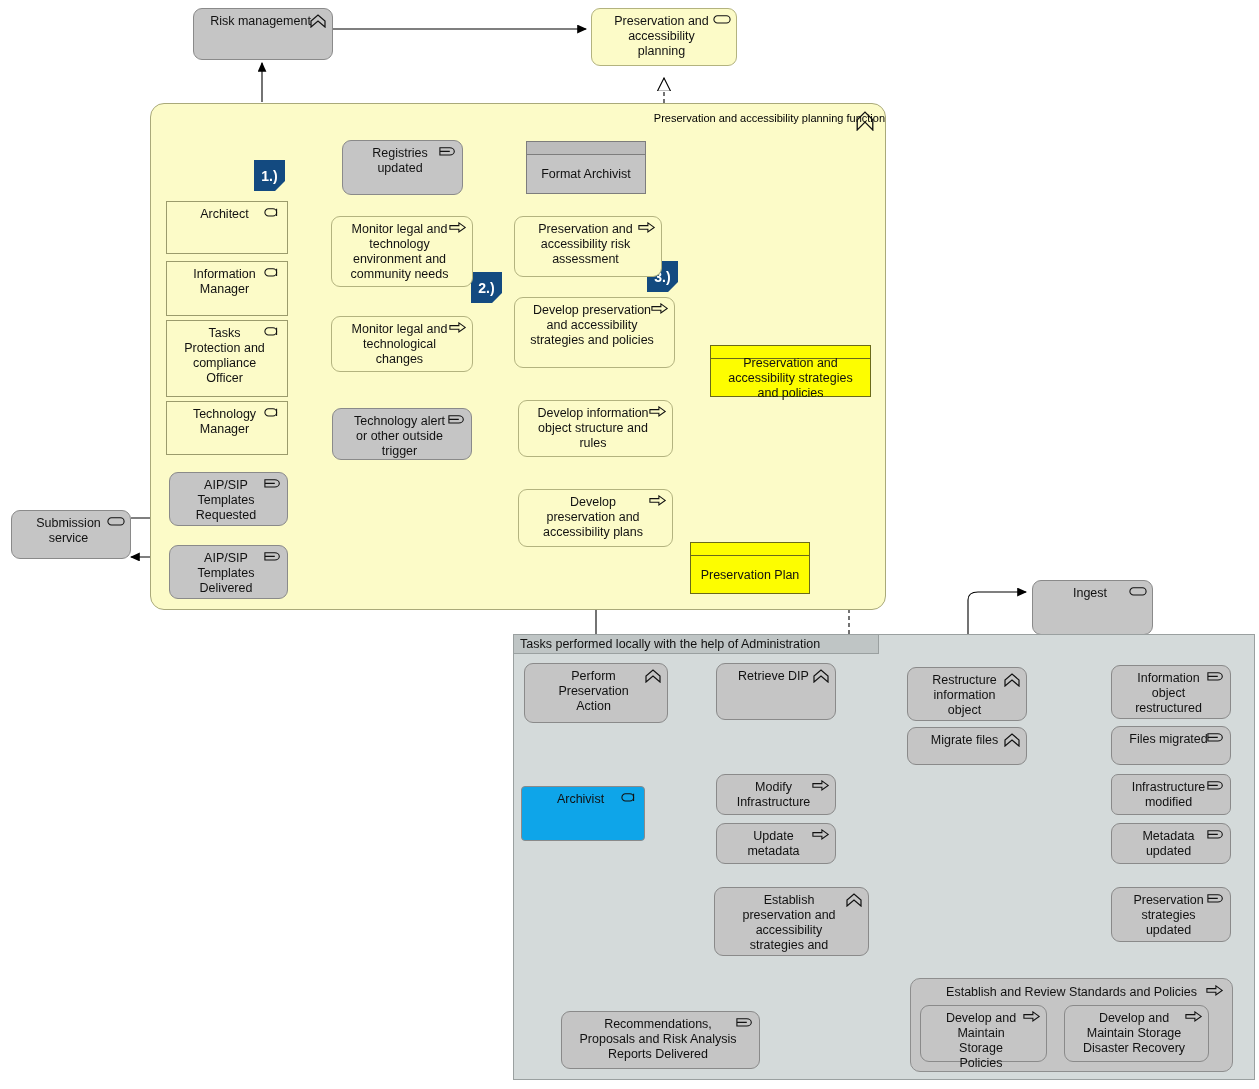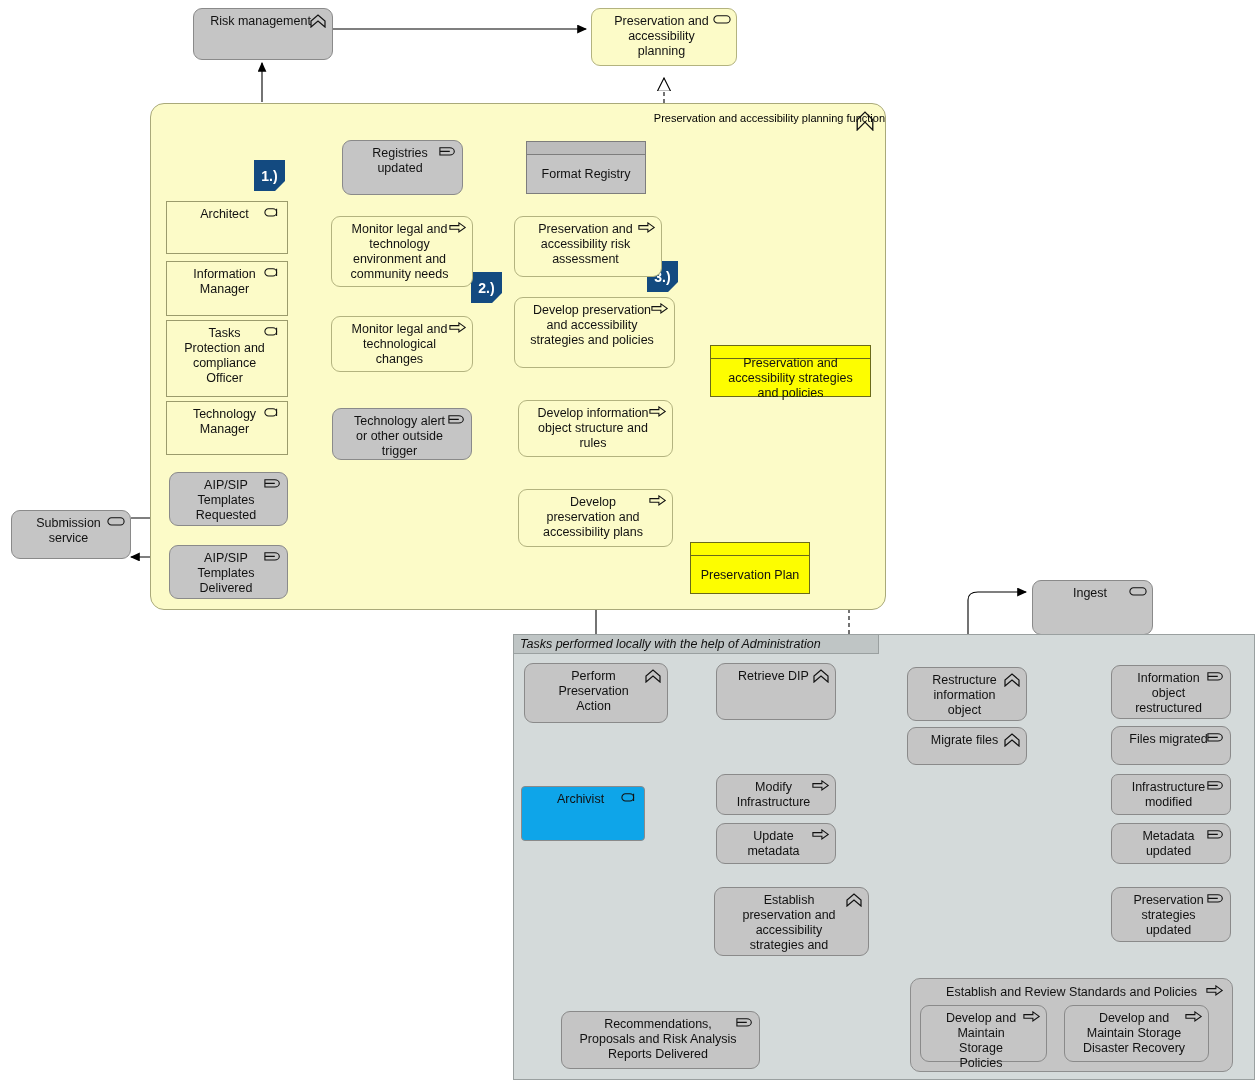--- a/index.html
+++ b/index.html
@@ -14,21 +14,21 @@
   .group-yellow > .g-title{
     position:absolute;top:8px;left:0;right:0;text-align:right;
     font-size:11px;color:#000000;
   }
   .group-gray{
     position:absolute;background:#d4dada;border:1px solid #9aa0a0;
   }
   .group-gray > .g-tab{
     position:absolute;top:-1px;left:-1px;height:20px;background:#bfc5c5;
     border:1px solid #9aa0a0;box-sizing:border-box;
-    font-size:12.5px;color:#111;padding:2px 0 0 6px;font-style:italic;
+    font-size:12.5px;color:#111;padding:2px 0 0 6px;
   }
   .group-inner{
     position:absolute;background:#c5c5c5;border:1px solid #8e8e8e;border-radius:10px;
   }
   .group-inner > .gi-title{
     position:absolute;top:6px;left:0;right:0;text-align:center;font-size:12.5px;color:#111;
   }
 
   
   .node{
@@ -220,21 +220,21 @@
     <span class="lbl">Registries updated</span>
     <span class="icn">
       <svg viewBox="0 0 20 12">
           <path d="M1,2 L12,2 A5,4 0 0 1 12,10 L1,10 z M1,6 L12,6" fill="none" stroke="#111" stroke-width="1.2"></path>
         </svg>
     </span>
   </div>
 
   <div class="n-artifact a-gray" style="left:526px;top:141px;width:120px;height:53px;">
     <div class="strip"></div>
-    <div class="body" style="height:39px;">Format Registry</div>
+    <div class="body" style="height:39px;">Format Archivist</div>
   </div>
 
   <div class="node n-role-yellow" style="left:166px;top:201px;width:122px;height:53px;">
     <span class="lbl">Architect</span>
     <span class="icn">
       <svg viewBox="0 0 20 12">
           <rect x="1" y="2" width="13" height="8" rx="4" ry="4" fill="none" stroke="#111" stroke-width="1.2"></rect>
           <line x1="14" y1="2" x2="14" y2="10" stroke="#111" stroke-width="1.2"></line>
         </svg>
     </span>

